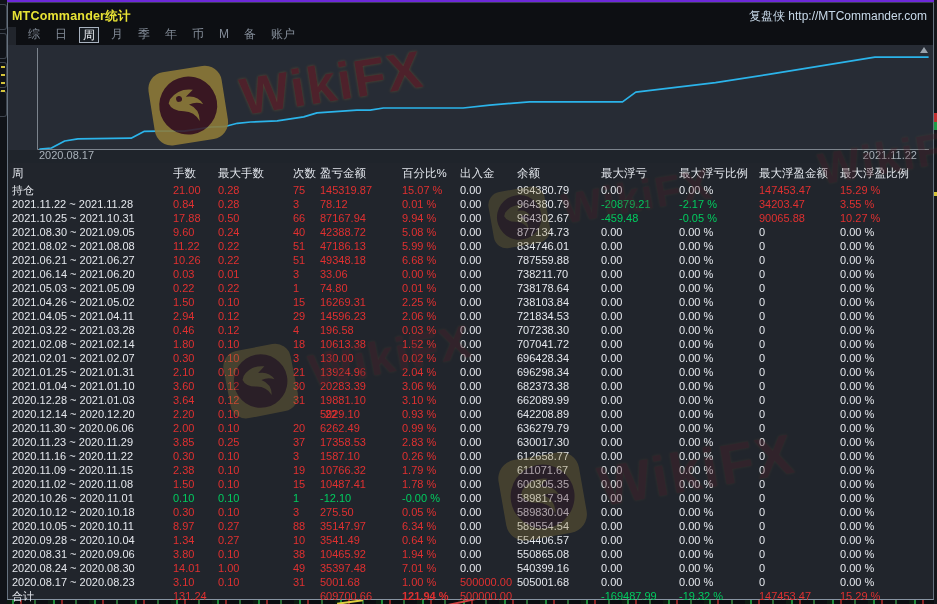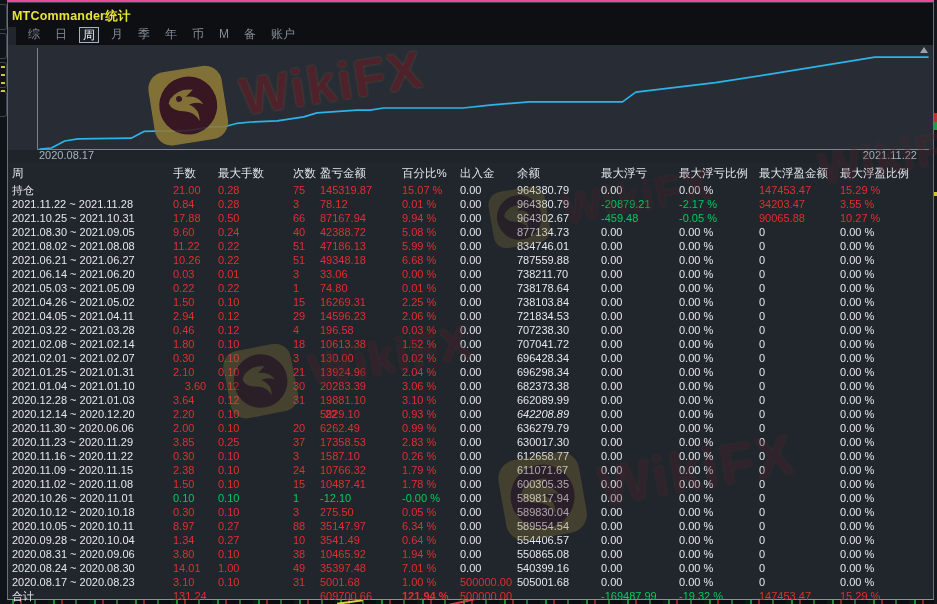--- a/index.html
+++ b/index.html
@@ -1,18 +1,18 @@
 <!DOCTYPE html>
 <html><head>
 <meta charset="utf-8">
 <style>
   html,body{margin:0;padding:0;background:#08090b;}
   #screen{position:relative;width:937px;height:604px;overflow:hidden;
           font-family:"Liberation Sans","DejaVu Sans",sans-serif;
-          background:#ec4899;-webkit-font-smoothing:antialiased;}
+          background:#6d28d9;-webkit-font-smoothing:antialiased;}
   
   #edge-left{position:absolute;left:0;top:0;width:7px;height:604px;background:#101318;}
   .edge-box{position:absolute;left:0;width:6px;height:24px;border:1px solid #3d444d;border-left:none;border-radius:0 3px 3px 0;}
   .edge-tick{position:absolute;left:1px;width:4px;height:2px;background:#d4c33a;}
   #edge-right{position:absolute;right:0;top:0;width:3px;height:604px;background:#14171b;}
   .er{position:absolute;right:0;width:3px;}
   #edge-bottom{position:absolute;left:7px;right:3px;top:600px;height:4px;
      background:repeating-linear-gradient(90deg,#0d1a11 0 5px,#1f8a3a 5px 7px,#0b0d10 7px 13px,#8a2424 13px 15px,#0b0d10 15px 27px,#2a6a35 27px 29px,#0b0d10 29px 41px);}
   .eb-dash{position:absolute;top:1px;height:2px;}
   
@@ -64,20 +64,21 @@
 
   <div id="edge-bottom">
     <div class="eb-dash" style="left:330px;width:26px;background:#e0d040;transform:rotate(-8deg)"></div>
     <div class="eb-dash" style="left:440px;width:30px;background:#d04040;transform:rotate(-12deg)"></div>
   </div>
 
   <div id="window">
 
     <div id="titlebar">
       <span id="app-title" style="color: rgb(232, 227, 53);">MTCommander统计</span>
+      <span id="brand" style="color: rgb(201, 218, 234);">复盘侠 http://MTCommander.com</span>
     </div>
 
     <div id="menubar"><span class="menu-item">综</span><span class="menu-item">日</span><span class="menu-item sel">周</span><span class="menu-item">月</span><span class="menu-item">季</span><span class="menu-item">年</span><span class="menu-item">币</span><span class="menu-item">M</span><span class="menu-item">备</span><span class="menu-item">账户</span></div>
 
     <div id="chart" style="background: rgb(39, 44, 53);"></div>
     <div id="chart-strip"></div>
     <svg id="chart-svg" width="925" height="160" style="left:0;top:42px">
       <line x1="29.5" y1="3" x2="29.5" y2="104.5" stroke="#7c848d" stroke-width="1"></line>
       <line x1="29.5" y1="104.5" x2="921" y2="104.5" stroke="#7c848d" stroke-width="1"></line>
       <polyline id="balance-line" fill="none" stroke-width="1.7" stroke-linejoin="round" stroke-linecap="round" points="32.0,104.0 43.4,103.0 56.7,96.0 69.9,93.9 123.1,93.2 136.4,86.3 149.6,86.2 176.2,86.2 189.5,84.1 202.8,82.0 216.1,81.7 229.3,78.3 242.6,77.0 269.2,75.9 295.7,71.9 309.0,67.9 348.9,65.1 362.2,65.1 375.4,63.0 455.1,63.0 481.7,60.1 521.5,56.9 534.8,56.9 614.5,56.9 627.8,47.1 707.5,37.7 760.6,29.4 866.9,12.1 920.0,12.1" stroke="#2bb4ea"></polyline>
@@ -292,21 +293,21 @@
           <span class="cell" style="color: rgb(224, 48, 48);">2.04 %</span>
           <span class="cell" style="color: rgb(228, 231, 236);">0.00</span>
           <span class="cell" style="color: rgb(228, 231, 236);">696298.34</span>
           <span class="cell" style="color: rgb(228, 231, 236);">0.00</span>
           <span class="cell" style="color: rgb(228, 231, 236);">0.00 %</span>
           <span class="cell" style="color: rgb(228, 231, 236);">0</span>
           <span class="cell" style="color: rgb(228, 231, 236);">0.00 %</span>
         </div>
         <div class="trow">
           <span class="cell" style="color: rgb(228, 231, 236);">2021.01.04 ~ 2021.01.10</span>
-          <span class="cell" style="color: rgb(224, 48, 48); text-align: center;">3.60</span>
+          <span class="cell" style="color: rgb(224, 48, 48);">3.60</span>
           <span class="cell" style="color: rgb(224, 48, 48);">0.12</span>
           <span class="cell" style="color: rgb(224, 48, 48);">30</span>
           <span class="cell" style="color: rgb(224, 48, 48);">20283.39</span>
           <span class="cell" style="color: rgb(224, 48, 48);">3.06 %</span>
           <span class="cell" style="color: rgb(228, 231, 236);">0.00</span>
           <span class="cell" style="color: rgb(228, 231, 236);">682373.38</span>
           <span class="cell" style="color: rgb(228, 231, 236);">0.00</span>
           <span class="cell" style="color: rgb(228, 231, 236);">0.00 %</span>
           <span class="cell" style="color: rgb(228, 231, 236);">0</span>
           <span class="cell" style="color: rgb(228, 231, 236);">0.00 %</span>
@@ -326,21 +327,21 @@
           <span class="cell" style="color: rgb(228, 231, 236);">0.00 %</span>
         </div>
         <div class="trow">
           <span class="cell" style="color: rgb(228, 231, 236);">2020.12.14 ~ 2020.12.20</span>
           <span class="cell" style="color: rgb(224, 48, 48);">2.20</span>
           <span class="cell" style="color: rgb(224, 48, 48);">0.10</span>
           <span class="cell" style="color: rgb(224, 48, 48); margin-left: 32px;">22</span>
           <span class="cell" style="color: rgb(224, 48, 48);">5929.10</span>
           <span class="cell" style="color: rgb(224, 48, 48);">0.93 %</span>
           <span class="cell" style="color: rgb(228, 231, 236);">0.00</span>
-          <span class="cell" style="color: rgb(228, 231, 236); font-style: italic;">642208.89</span>
+          <span class="cell" style="color: rgb(228, 231, 236);">642208.89</span>
           <span class="cell" style="color: rgb(228, 231, 236);">0.00</span>
           <span class="cell" style="color: rgb(228, 231, 236);">0.00 %</span>
           <span class="cell" style="color: rgb(228, 231, 236);">0</span>
           <span class="cell" style="color: rgb(228, 231, 236);">0.00 %</span>
         </div>
         <div class="trow">
           <span class="cell" style="color: rgb(228, 231, 236);">2020.11.30 ~ 2020.06.06</span>
           <span class="cell" style="color: rgb(224, 48, 48);">2.00</span>
           <span class="cell" style="color: rgb(224, 48, 48);">0.10</span>
           <span class="cell" style="color: rgb(224, 48, 48);">20</span>
@@ -378,21 +379,21 @@
           <span class="cell" style="color: rgb(228, 231, 236);">612658.77</span>
           <span class="cell" style="color: rgb(228, 231, 236);">0.00</span>
           <span class="cell" style="color: rgb(228, 231, 236);">0.00 %</span>
           <span class="cell" style="color: rgb(228, 231, 236);">0</span>
           <span class="cell" style="color: rgb(228, 231, 236);">0.00 %</span>
         </div>
         <div class="trow">
           <span class="cell" style="color: rgb(228, 231, 236);">2020.11.09 ~ 2020.11.15</span>
           <span class="cell" style="color: rgb(224, 48, 48);">2.38</span>
           <span class="cell" style="color: rgb(224, 48, 48);">0.10</span>
-          <span class="cell" style="color: rgb(224, 48, 48);">24</span>
+          <span class="cell" style="color: rgb(224, 48, 48);">19</span>
           <span class="cell" style="color: rgb(224, 48, 48);">10766.32</span>
           <span class="cell" style="color: rgb(224, 48, 48);">1.79 %</span>
           <span class="cell" style="color: rgb(228, 231, 236);">0.00</span>
           <span class="cell" style="color: rgb(228, 231, 236);">611071.67</span>
           <span class="cell" style="color: rgb(228, 231, 236);">0.00</span>
           <span class="cell" style="color: rgb(228, 231, 236);">0.00 %</span>
           <span class="cell" style="color: rgb(228, 231, 236);">0</span>
           <span class="cell" style="color: rgb(228, 231, 236);">0.00 %</span>
         </div>
         <div class="trow">

